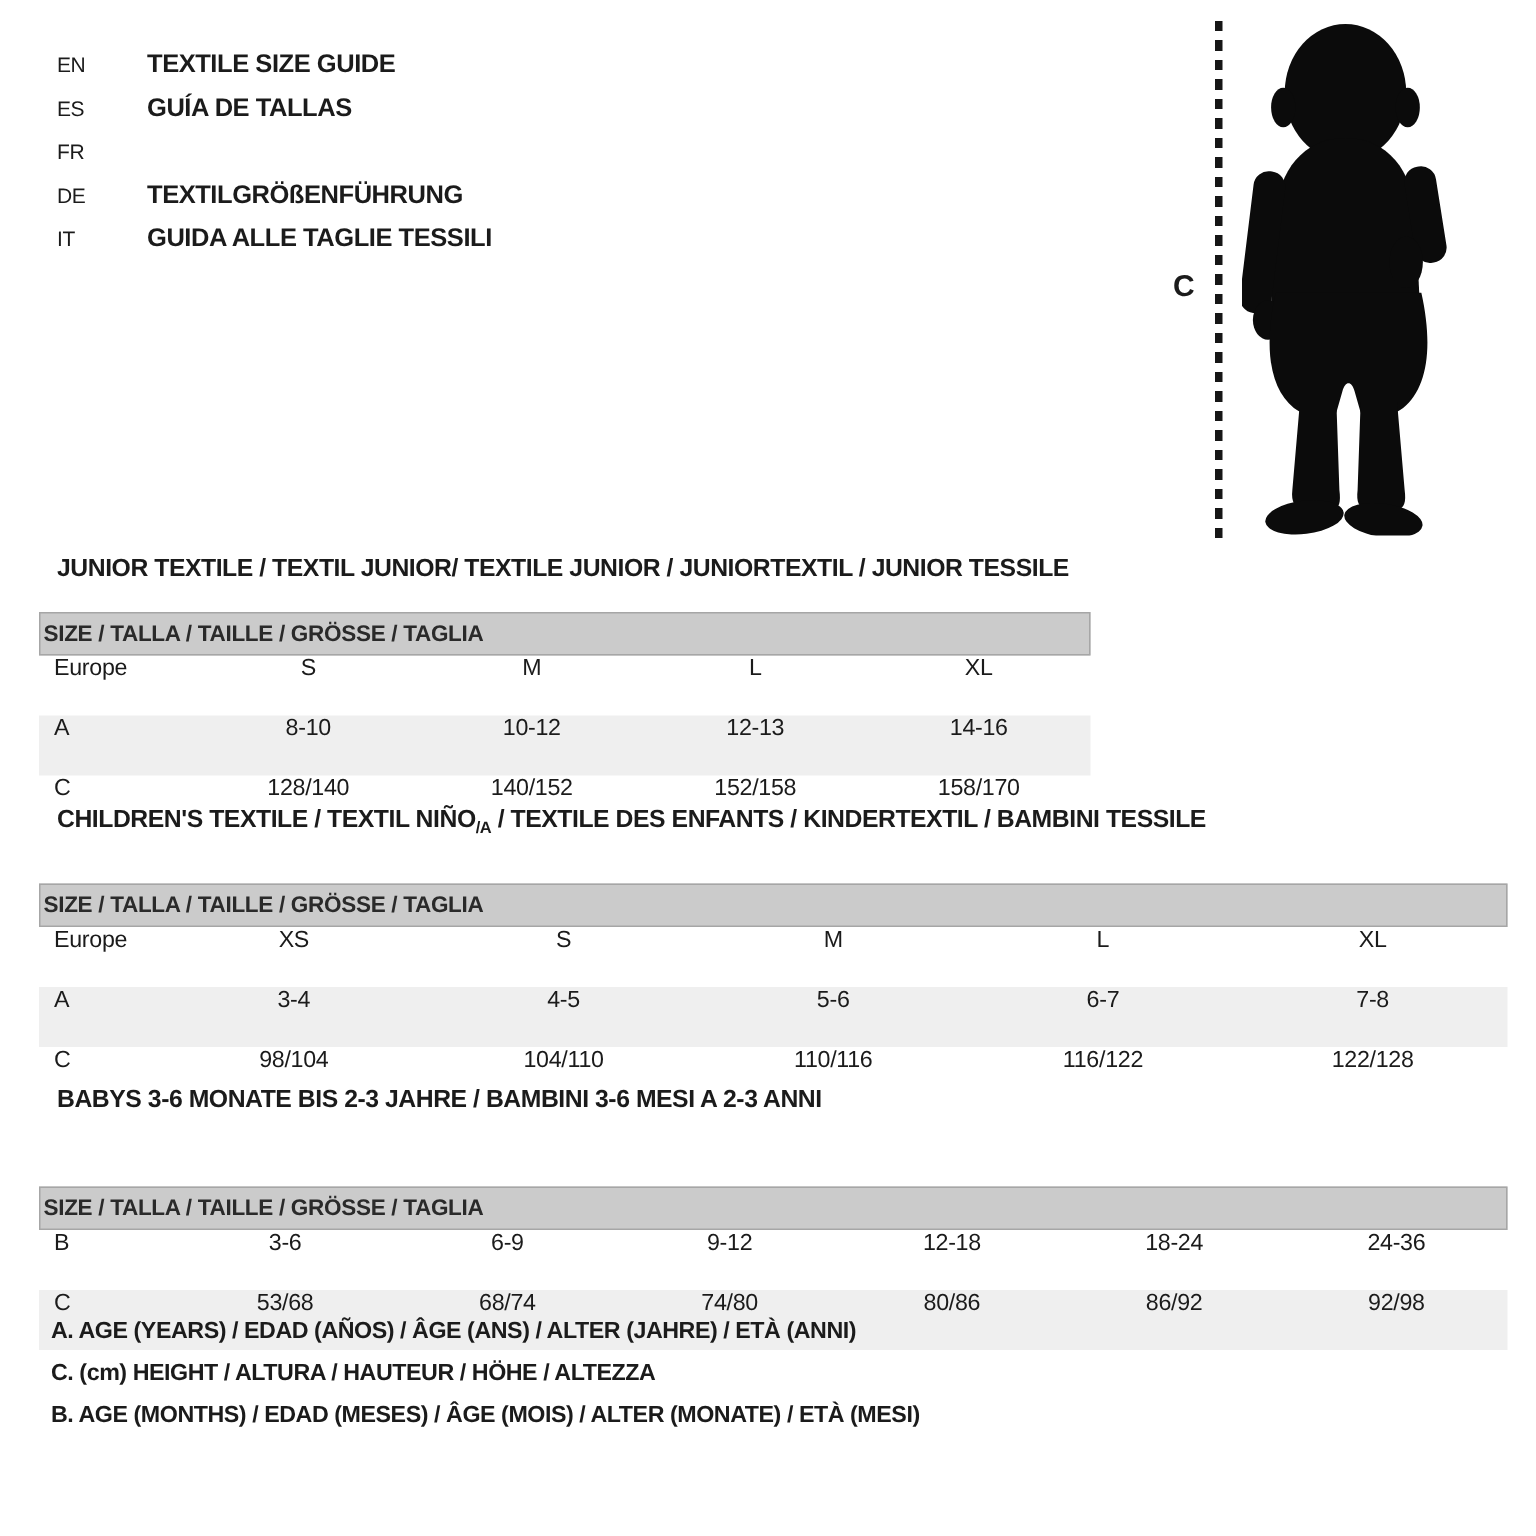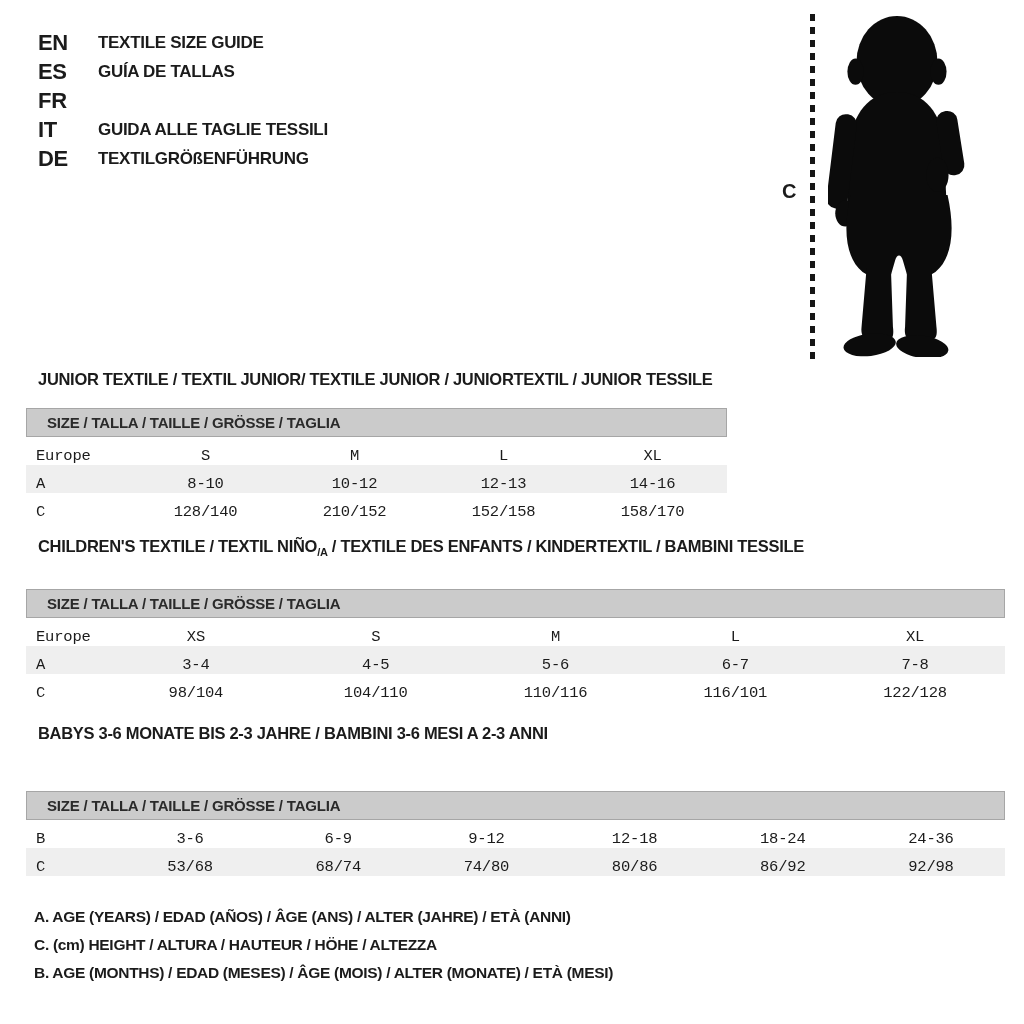--- a/index.html
+++ b/index.html
@@ -5,21 +5,21 @@
   * { margin:0; padding:0; box-sizing:border-box; }
   html,body { background:#ffffff; }
   .page {
     position:relative; width:1024px; height:1024px; background:#ffffff;
     font-family:"Liberation Sans", sans-serif; color:#1b1b1b; overflow:hidden;
   }
 
   
   .lang-list { position:absolute; left:38px; top:28px; }
   .lang-row { display:flex; height:29px; align-items:center; }
-  .lang-code { width:60px; font-size:22px; font-weight:700; letter-spacing:-0.3px; }
+  .lang-code { width:60px; font-size:14px; font-weight:400; letter-spacing:-0.3px; }
   .lang-title { font-size:17px; font-weight:700; letter-spacing:-0.3px; }
 
   
   .measure-line {
     position:absolute; left:810px; top:14px; width:5px; height:346px;
     background:repeating-linear-gradient(to bottom, #161616 0 7px, transparent 7px 13px);
   }
   .figure-label {
     position:absolute; left:782px; top:180px; font-size:20px; font-weight:700;
   }
@@ -30,62 +30,62 @@
     position:absolute; left:38px; font-size:16.5px; font-weight:700;
     letter-spacing:-0.3px; white-space:nowrap;
   }
   .section-title .subscript { font-size:11px; vertical-align:sub; }
   .two-line { line-height:28px; }
 
   
   .tbl { position:absolute; left:26px; }
   .tbl-header {
     height:29px; background:#cbcbcb; border:1px solid #a6a6a6;
-    display:flex; align-items:center; padding-left:20px;
+    display:flex; align-items:center; padding-left:2px;
     font-size:15px; font-weight:700; letter-spacing:-0.2px; color:#2a2a2a;
   }
-  .row { display:flex; align-items:flex-end; height:28px; font-size:15.5px; letter-spacing:-0.2px;font-family:Liberation Mono, monospace; }
+  .row { display:flex; align-items:flex-start; height:40px; font-size:15.5px; letter-spacing:-0.2px; }
   .row.alt { background:#efefef; }
   .row-label { padding-left:10px; }
   .t1 .row-label { width:105px; }
   .t2 .row-label { width:80px; }
   .t3 .row-label { width:90px; }
   .cell { flex:1; text-align:center; }
   .t1 { width:701px; top:408px; }
   .t2 { width:979px; top:589px; }
   .t3 { width:979px; top:791px; }
 
   
-  .footnotes { position:absolute; left:34px; top:908px; }
+  .footnotes { position:absolute; left:34px; top:879px; }
   .footnote { height:28px; font-size:15.5px; font-weight:700; letter-spacing:-0.3px; }
 </style>
 </head>
 <body>
 
 <div class="page">
 
   <div class="lang-list">
     <div class="lang-row">
       <span class="lang-code">EN</span>
       <span class="lang-title">TEXTILE SIZE GUIDE</span>
     </div>
     <div class="lang-row">
       <span class="lang-code">ES</span>
       <span class="lang-title">GUÍA DE TALLAS</span>
     </div>
     <div class="lang-row">
       <span class="lang-code">FR</span>
     </div>
     <div class="lang-row">
+      <span class="lang-code">DE</span>
+      <span class="lang-title">TEXTILGRÖßENFÜHRUNG</span>
+    </div>
+    <div class="lang-row">
       <span class="lang-code">IT</span>
       <span class="lang-title">GUIDA ALLE TAGLIE TESSILI</span>
-    </div>
-    <div class="lang-row">
-      <span class="lang-code">DE</span>
-      <span class="lang-title">TEXTILGRÖßENFÜHRUNG</span>
     </div>
   </div>
 
   <div class="measure-line"></div>
   <div class="figure-label">C</div>
   <svg class="toddler" viewBox="0 0 140 340" aria-hidden="true">
     <g fill="#0b0b0b">
       <ellipse cx="68" cy="48" rx="40" ry="45"></ellipse>
       <ellipse cx="27" cy="58" rx="8" ry="13"></ellipse>
       <ellipse cx="109" cy="58" rx="8" ry="13"></ellipse>
@@ -115,21 +115,21 @@
     <div class="row alt">
       <span class="row-label">A</span>
       <span class="cell">8-10</span>
       <span class="cell">10-12</span>
       <span class="cell">12-13</span>
       <span class="cell">14-16</span>
     </div>
     <div class="row">
       <span class="row-label">C</span>
       <span class="cell">128/140</span>
-      <span class="cell">210/152</span>
+      <span class="cell">140/152</span>
       <span class="cell">152/158</span>
       <span class="cell">158/170</span>
     </div>
   </div>
 
   <div class="section-title" style="top:537px;"><span>CHILDREN'S TEXTILE / TEXTIL NIÑO</span><span class="subscript">/A</span><span> / TEXTILE DES ENFANTS / KINDERTEXTIL / BAMBINI TESSILE</span></div>
   <div class="tbl t2">
     <div class="tbl-header">SIZE / TALLA / TAILLE / GRÖSSE / TAGLIA</div>
     <div class="row">
       <span class="row-label">Europe</span>
@@ -145,21 +145,21 @@
       <span class="cell">4-5</span>
       <span class="cell">5-6</span>
       <span class="cell">6-7</span>
       <span class="cell">7-8</span>
     </div>
     <div class="row">
       <span class="row-label">C</span>
       <span class="cell">98/104</span>
       <span class="cell">104/110</span>
       <span class="cell">110/116</span>
-      <span class="cell">116/101</span>
+      <span class="cell">116/122</span>
       <span class="cell">122/128</span>
     </div>
   </div>
 
   <div class="section-title two-line" style="top:719px;">
     <div>BABYS 3-6 MONATE BIS 2-3 JAHRE / BAMBINI 3-6 MESI A 2-3 ANNI</div>
   </div>
   <div class="tbl t3">
     <div class="tbl-header">SIZE / TALLA / TAILLE / GRÖSSE / TAGLIA</div>
     <div class="row">

